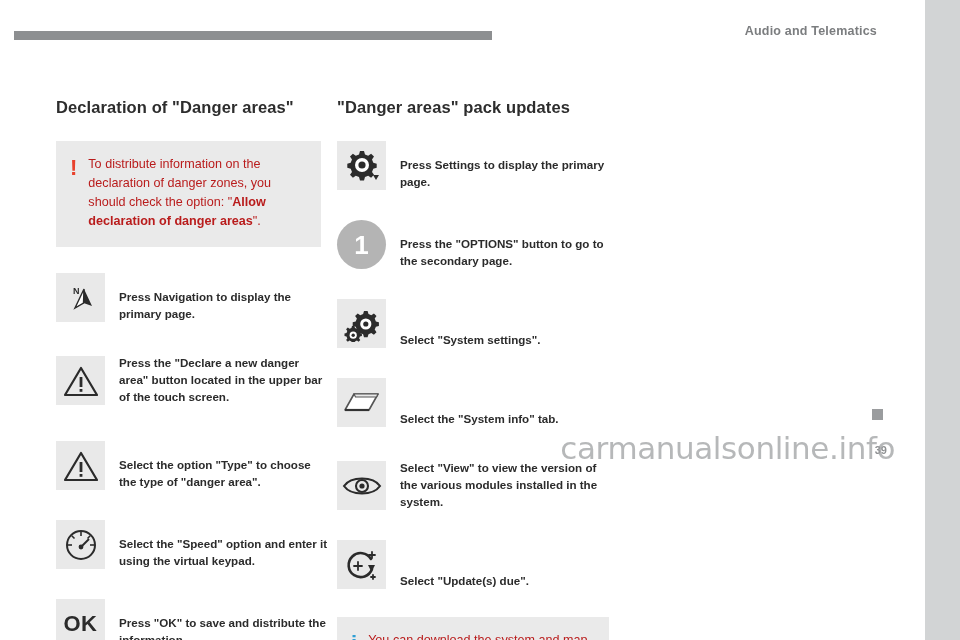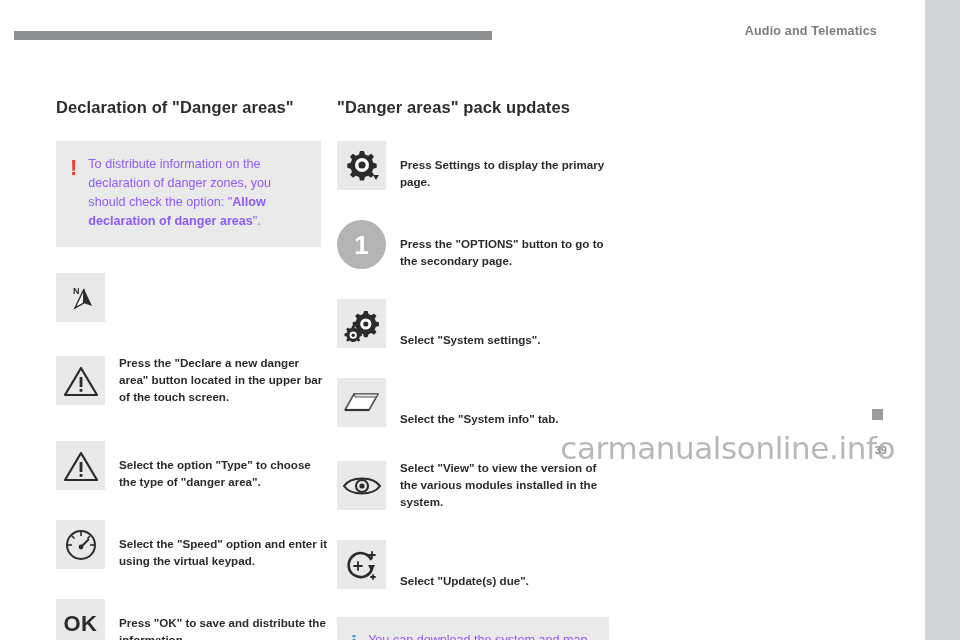--- a/index.html
+++ b/index.html
@@ -74,21 +74,21 @@
     flex: 0 0 auto;
     font-weight: bold;
     line-height: 1;
     padding-top: 2px;
   }
   .mark-warning { color: #e8412c; font-size: 22px; }
   .mark-info    { color: #2e9fd4; font-size: 22px; }
   .callout-text {
     font-size: 12.6px;
     line-height: 19px;
-    color: #8b5cf6;
+    color: #b91c1c;
   }
   .callout-text b { font-weight: bold; }
 
   #warning-callout { width: 265px; margin-bottom: 26px; }
   #info-callout    { width: 272px; margin-top: 28px; height: 104px; }
 
   
   .step {
     display: flex;
     gap: 14px;
@@ -174,20 +174,21 @@
     </div>
 
     <div class="step gap-lg">
       <span class="step-icon">
         <svg width="34" height="34" viewBox="0 0 34 34">
           <text x="9" y="13" font-family="Liberation Sans, sans-serif" font-size="9" font-weight="bold" fill="#2b2b2b">N</text>
           <path d="M20 8 L11 27 L19.5 22 L28 25 Z" fill="#2b2b2b"></path>
           <path d="M20 8 L11 27 L19.5 22 Z" fill="#ffffff" stroke="#2b2b2b" stroke-width="1.4"></path>
         </svg>
       </span>
+      <span class="step-text">Press Navigation to display the primary page.</span>
     </div>
 
     <div class="step gap-xl">
       <span class="step-icon">
         <svg width="36" height="34" viewBox="0 0 36 34">
           <path d="M18 4 L34 31 L2 31 Z" fill="none" stroke="#2b2b2b" stroke-width="2.2" stroke-linejoin="round"></path>
           <rect x="16.6" y="13" width="2.8" height="10" fill="#2b2b2b"></rect>
           <rect x="16.6" y="25" width="2.8" height="2.8" fill="#2b2b2b"></rect>
         </svg>
       </span>

